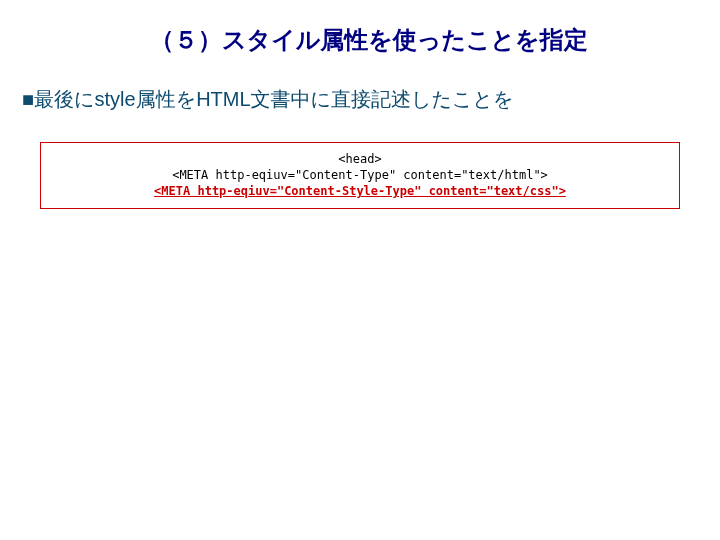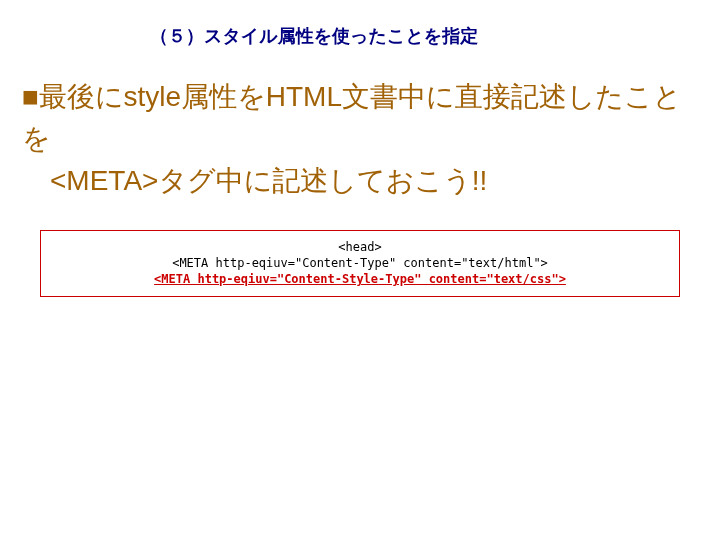--- a/index.html
+++ b/index.html
@@ -6,26 +6,26 @@
   body {
     width: 720px;
     height: 540px;
     background: #ffffff;
     font-family: "MS PGothic", "Hiragino Kaku Gothic Pro", sans-serif;
     position: relative;
   }
   .heading {
     font-weight: bold;
     color: #000080;
-    font-size: 18px;
+    font-size: 24px;
     padding: 24px 0 0 150px;
   }
   .body-text {
-    color: #a16207;
-    font-size: 28px;
+    color: #0c4a6e;
+    font-size: 20px;
     line-height: 1.5;
     padding: 28px 30px 0 22px;
   }
   .body-text .indent {
     padding-left: 28px;
   }
   .code-box {
     margin: 28px 40px 0 40px;
     border: 1px solid #cc0000;
     padding: 8px 10px;
@@ -44,20 +44,19 @@
     text-decoration: underline;
   }
 </style>
 </head>
 <body>
 
 <div class="heading">（５）スタイル属性を使ったことを指定</div>
 
 <div class="body-text">
   <div>■最後にstyle属性をHTML文書中に直接記述したことを</div>
-  <div class="indent">&lt;META&gt;タグ中に記述しておこう!!</div>
 </div>
 
 <div class="code-box">
   <div class="line">&lt;head&gt;</div>
   <div class="line">&lt;META http-eqiuv="Content-Type" content="text/html"&gt;</div>
   <div class="line emph">&lt;META http-eqiuv="Content-Style-Type" content="text/css"&gt;</div>
 </div>
 
 </body></html>

